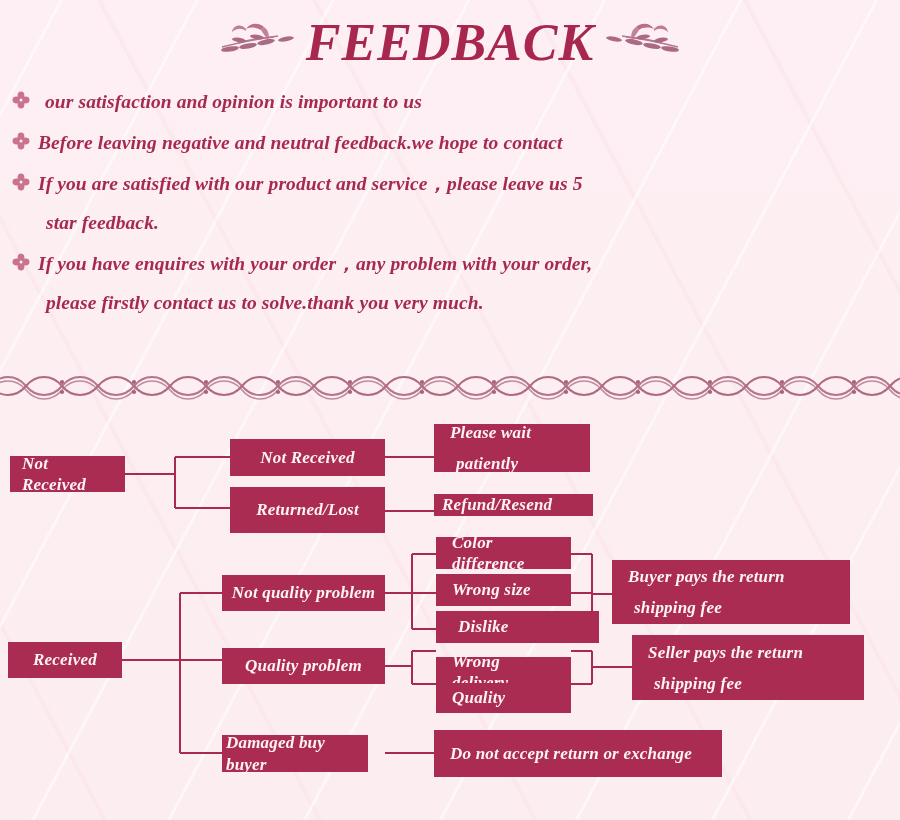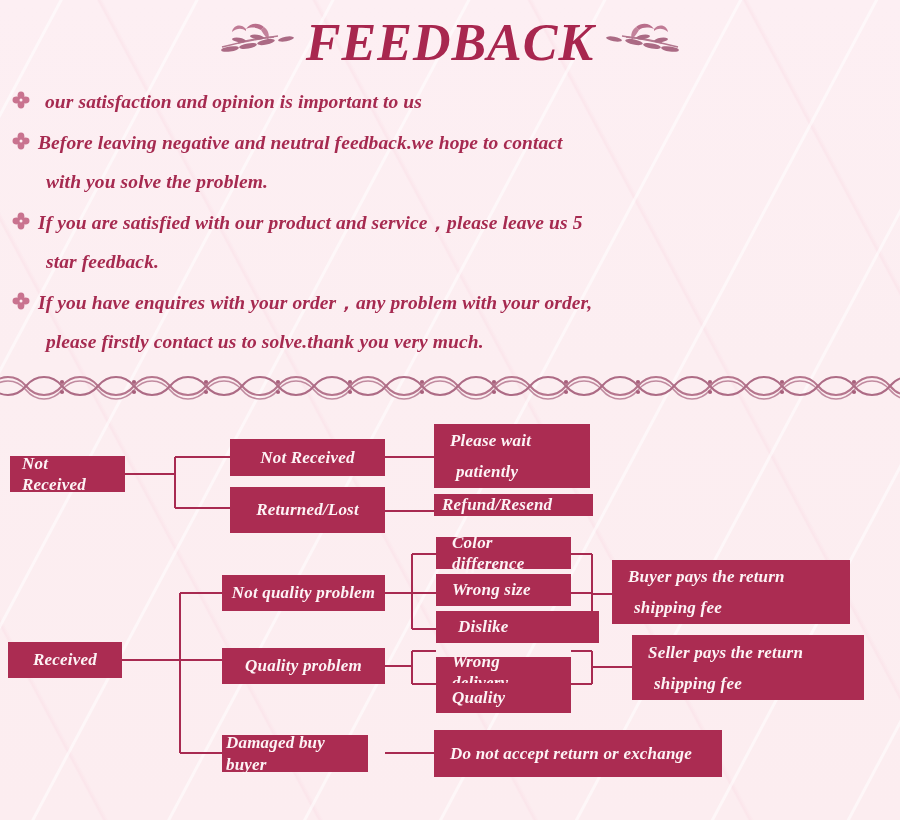--- a/index.html
+++ b/index.html
@@ -229,21 +229,20 @@
             <ellipse cx="9" cy="4.6" rx="3.4" ry="4.1"></ellipse>
             <ellipse cx="9" cy="13.4" rx="3.4" ry="4.1"></ellipse>
             <ellipse cx="4.6" cy="9" rx="4.1" ry="3.4"></ellipse>
             <ellipse cx="13.4" cy="9" rx="4.1" ry="3.4"></ellipse>
           </g>
           <circle cx="9" cy="9" r="1.5" fill="#fdeff2"></circle>
         </svg>
       </span>
       <span class="bullet-body">
         <span class="ln">Before leaving negative and neutral feedback.we hope to contact</span>
-        <span class="ln">with you solve the problem.</span>
       </span>
     </div>
 
     <div class="bullet-row">
       <span class="bullet-icon">
         <svg width="18" height="18" viewBox="0 0 18 18">
           <g fill="#c9738f">
             <ellipse cx="9" cy="4.6" rx="3.4" ry="4.1"></ellipse>
             <ellipse cx="9" cy="13.4" rx="3.4" ry="4.1"></ellipse>
             <ellipse cx="4.6" cy="9" rx="4.1" ry="3.4"></ellipse>
@@ -357,21 +356,21 @@
     <div class="node center" style="left:230px; top:24px; width:155px; height:37px;">Not Received</div>
 
     <div class="node center" style="left:230px; top:72px; width:155px; height:46px;">Returned/Lost</div>
 
     <div class="node center" style="left:222px; top:160px; width:163px; height:36px; padding:0 4px;">Not quality problem</div>
 
     <div class="node center" style="left:222px; top:233px; width:163px; height:36px;">Quality problem</div>
 
     <div class="node center" style="left:222px; top:320px; width:146px; height:37px; padding:0 4px;">Damaged buy buyer</div>
 
-    <div class="node two-line pad-l" style="left:434px; top:9px; width:156px; height:64px;">
+    <div class="node two-line pad-l" style="left:434px; top:9px; width:156px; height:48px;">
       <span class="l">Please wait</span>
       <span class="l l2">patiently</span>
     </div>
 
     <div class="node pad-l" style="left:434px; top:79px; width:159px; height:22px;padding-left:8px;">Refund/Resend</div>
 
     <div class="node pad-l" style="left:436px; top:122px; width:135px; height:32px;">Color difference</div>
 
     <div class="node pad-l" style="left:436px; top:159px; width:135px; height:32px;">Wrong size</div>
 

